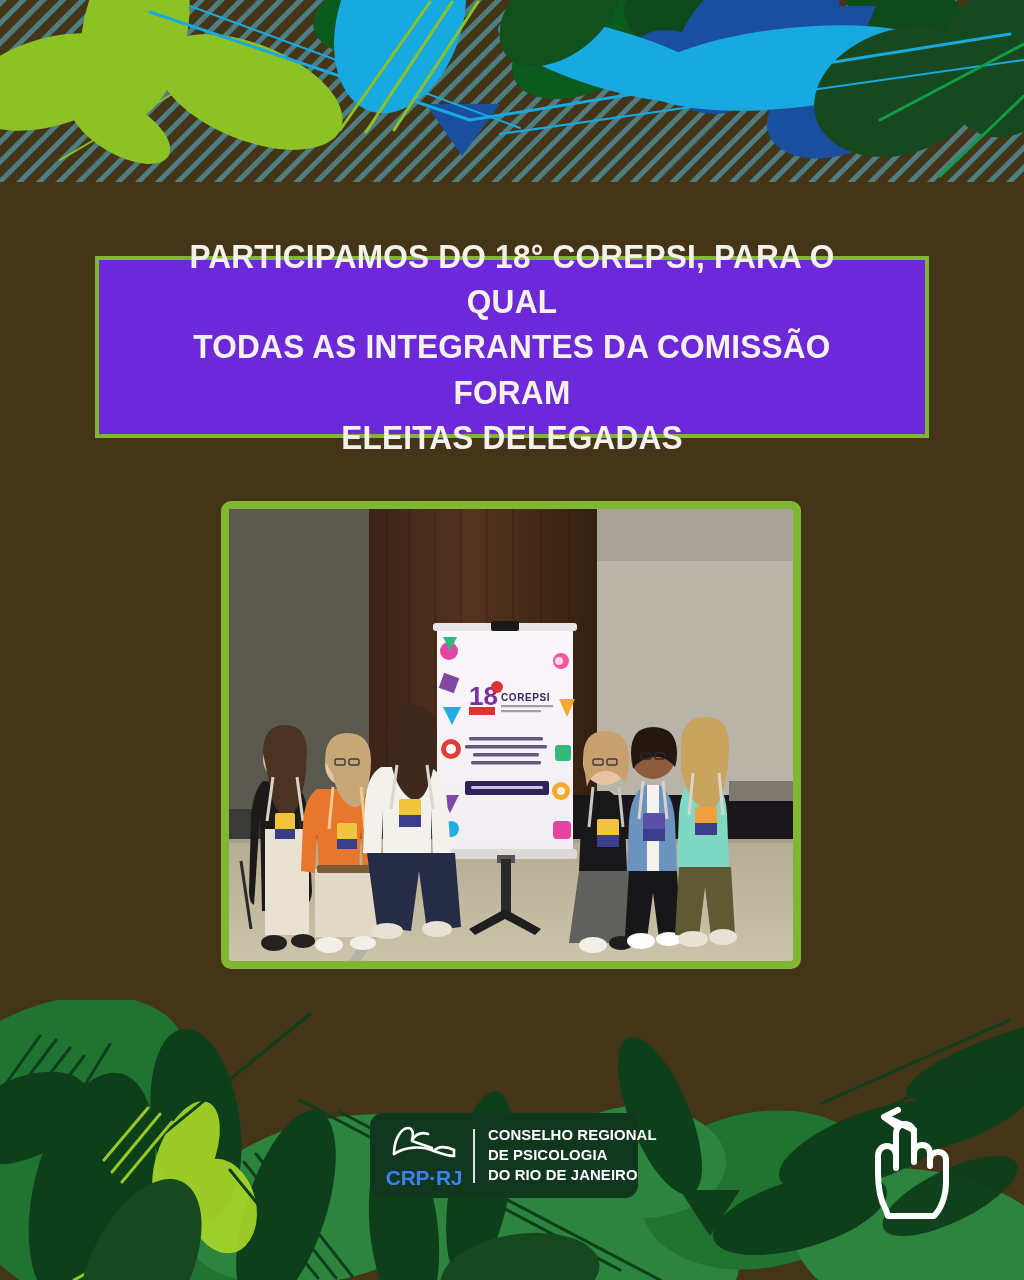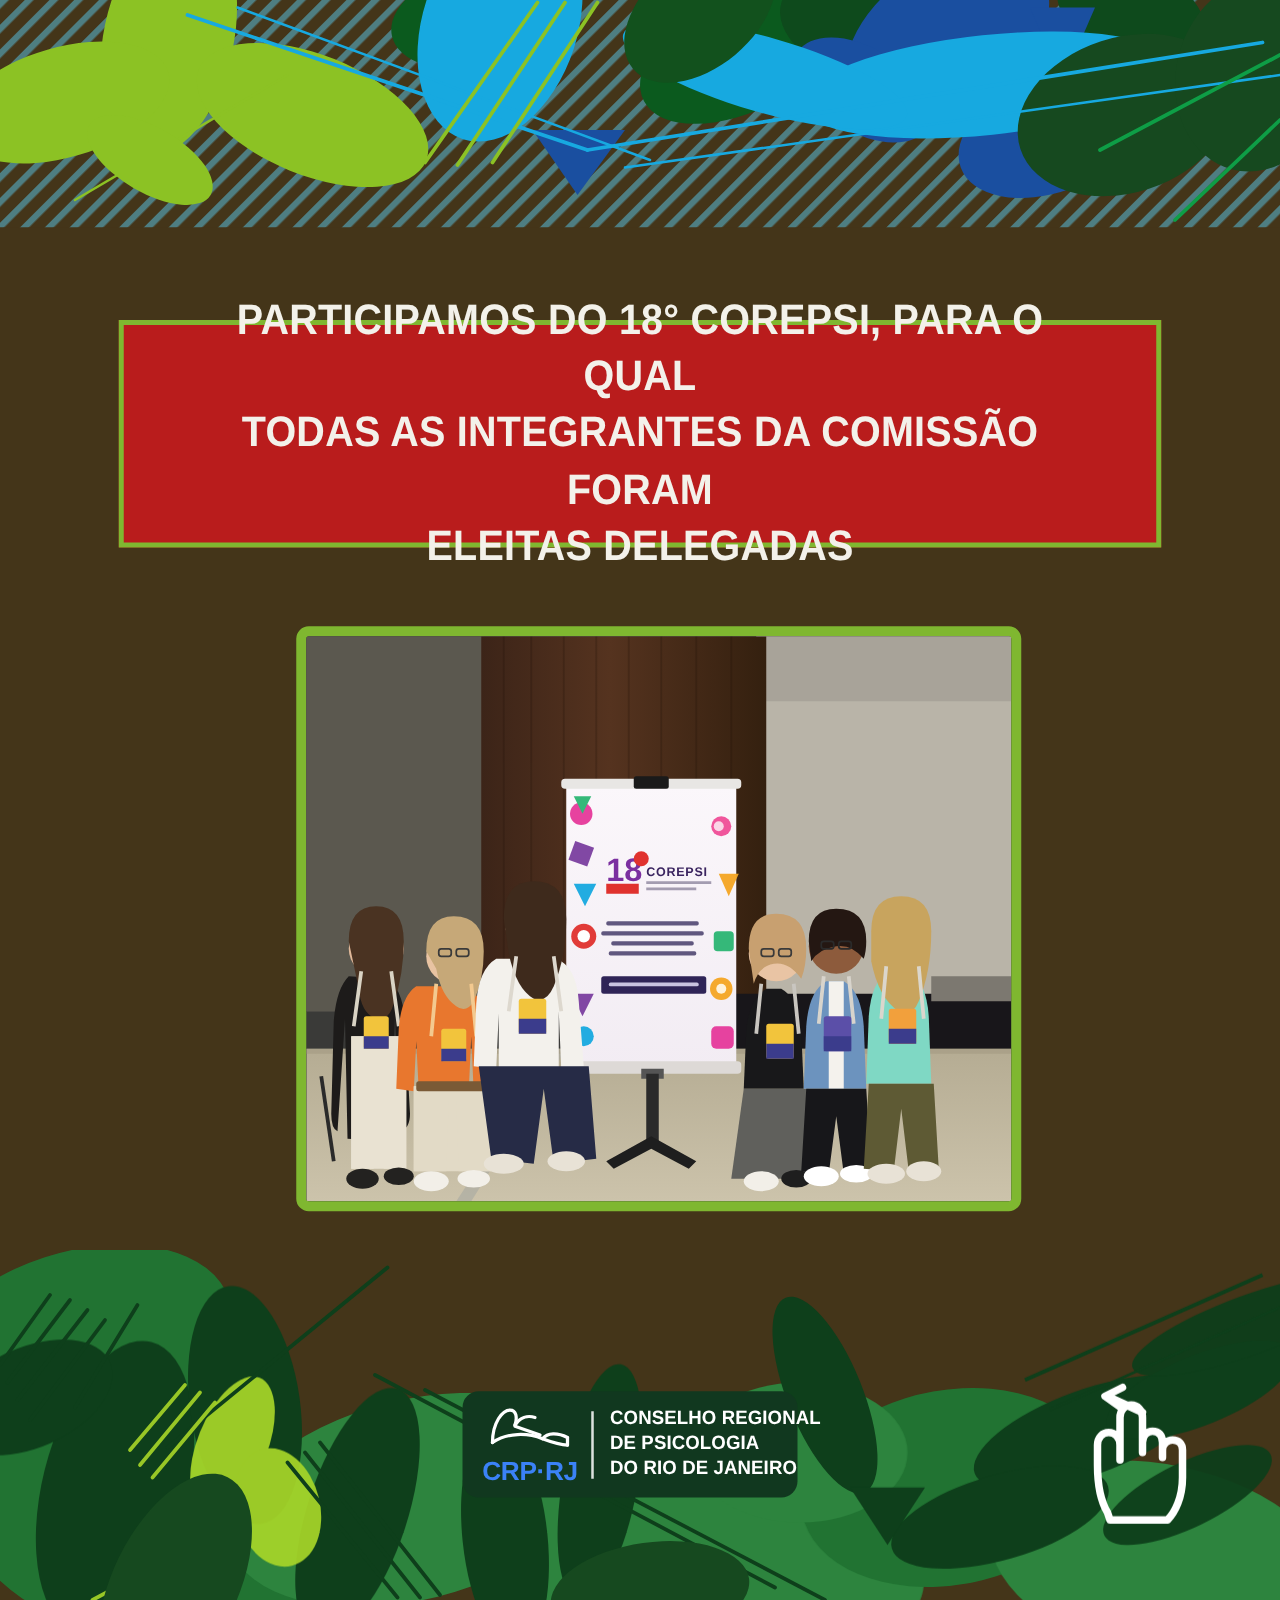--- a/index.html
+++ b/index.html
@@ -33,21 +33,21 @@
   .top-band svg { display: block; }
 
   
   .headline-box {
     position: absolute;
     left: 95px;
     top: 256px;
     width: 834px;
     height: 182px;
     border: 4px solid #7FB730;
-    background: #b91c1c;
+    background: #6d28d9;
     display: flex;
     align-items: center;
     justify-content: center;
     padding: 6px 26px;
   }
   .headline-text {
     color: #F3F1EA;
     font-family: "Liberation Sans", sans-serif;
     font-size: 34px;
     font-weight: bold;
@@ -63,21 +63,20 @@
   .photo-frame {
     position: absolute;
     left: 221px;
     top: 501px;
     width: 580px;
     height: 468px;
     border: 8px solid #7FB730;
     border-radius: 10px;
     overflow: hidden;
     background: #3a3a38;
-    margin-left: 16px;
   }
   .photo {
     position: absolute;
     inset: 0;
     overflow: hidden;
   }
   .photo svg { display: block; }
 
   
   .bottom-band {

